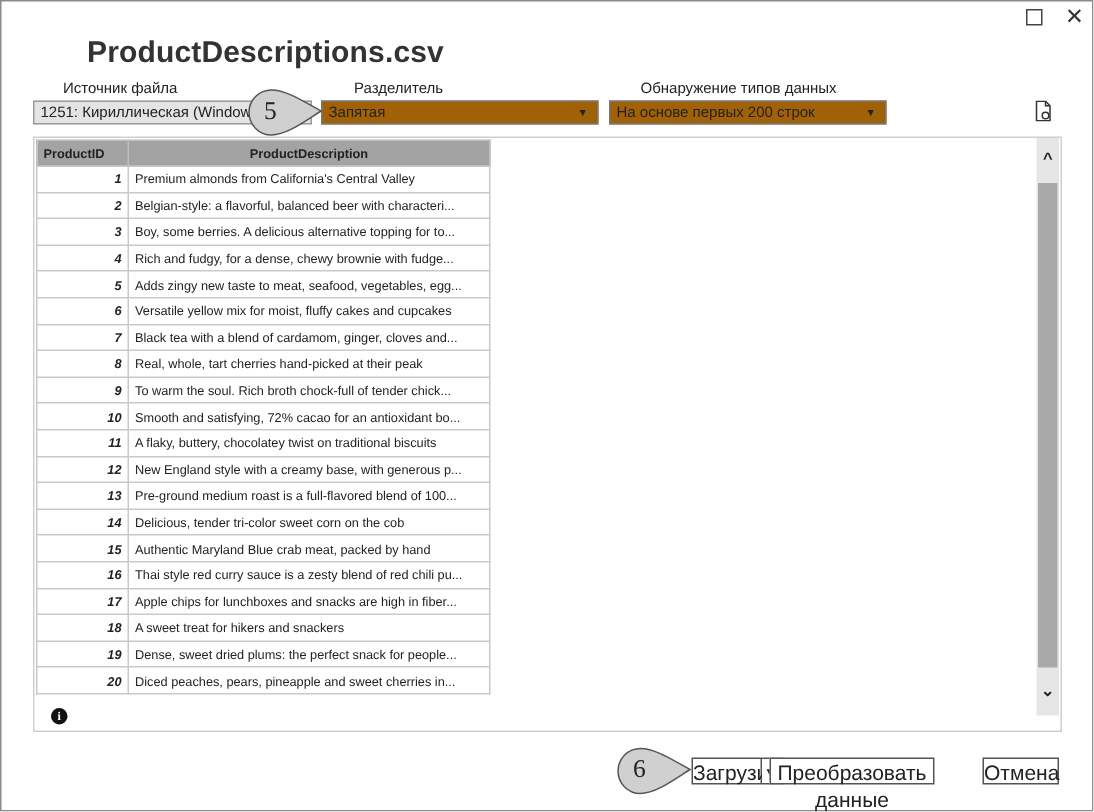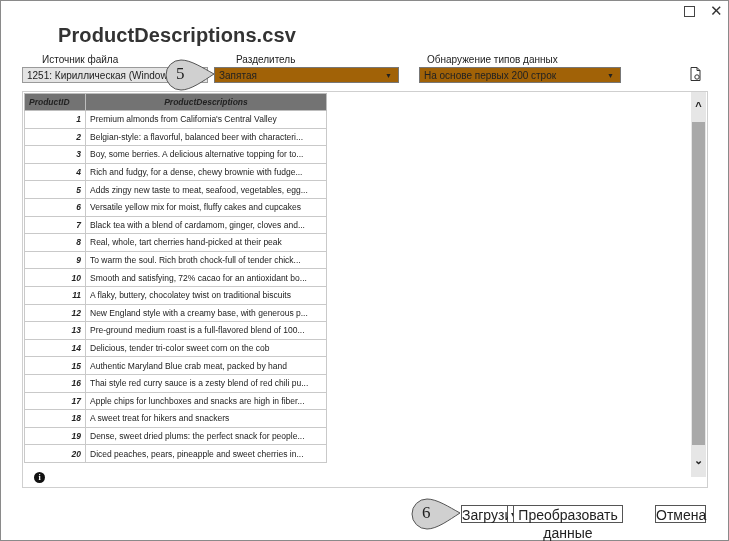--- a/index.html
+++ b/index.html
@@ -11,21 +11,21 @@
   .close { left:709px; top:1px; font-size:15px; }
   .title { position:absolute; left:21px; top:23px; font-size:20px; color:#333; font-weight:bold; letter-spacing:0.1px;margin-left:36px; }
   .lbl { position:absolute; top:53px; font-size:10px; color:#222;padding-left:20px; }
   .combo { position:absolute; top:66px; height:16px; border:1px solid #777; background:#a16207; font-size:10px;
            line-height:16px; padding-left:4px; box-sizing:border-box; }
   .combo.disabled { background:#e4e4e4; border-color:#9a9a9a; }
   .combo .arrow { position:absolute; right:6px; top:0; font-size:7px; color:#222; }
   .refresh { position:absolute; left:689px; top:66px; width:11px; height:14px; }
   .grid-wrap { position:absolute; left:21px; top:90px; width:684px; height:395px; border:1px solid #cfcfcf; background:#fff; }
   table.grid { position:absolute; left:1px; top:1px; border-collapse:collapse; font-size:8.5px; }
-  table.grid th { background:#737373; border:1px solid #bdbdbd; height:16px; font-weight:bold; padding:0 4px; text-align:left;font-style:italic; }
+  table.grid th { background:#a3a3a3; border:1px solid #bdbdbd; height:16px; font-weight:bold; padding:0 4px; text-align:left; }
   table.grid th.desc { text-align:center; }
   table.grid td { border:1px solid #c9c9c9; height:16.6px; padding:0 4px; white-space:nowrap; }
   table.grid td.id { text-align:right; font-style:italic; font-weight:bold; width:52px; }
   table.grid td.d { width:232px; overflow:hidden; }
   .scroll { position:absolute; left:668px; top:0px; width:15px; height:385px; background:#e6e6e6; }
   .scroll .up { position:absolute; left:0; top:8px; width:15px; height:18px; text-align:center; font-size:11px; font-weight:bold; }
   .scroll .thumb { position:absolute; left:1px; top:30px; width:13px; height:323px; background:#a9a9a9; }
   .scroll .down { position:absolute; left:0; top:362px; width:15px; height:18px; text-align:center; font-size:11px; font-weight:bold; }
   .info { position:absolute; left:11px; top:380px; font-size:9px; color:#222; display:flex; align-items:center; }
   .info-icon { width:11px; height:11px; border-radius:50%; background:#111; color:#fff; font-size:8px; font-weight:bold;
@@ -50,39 +50,39 @@
     <span>1251: Кириллическая (Windows)</span>
   </div>
 
   <div class="lbl" style="left:215px">Разделитель</div>
   <div class="combo" style="left:213px;width:185px">
     <span>Запятая</span>
     <span class="arrow">▼</span>
   </div>
 
   <div class="lbl" style="left:406px">Обнаружение типов данных</div>
-  <div class="combo" style="left:418px;width:202px">
+  <div class="combo" style="left:405px;width:185px">
     <span>На основе первых 200 строк</span>
     <span class="arrow">▼</span>
   </div>
 
   <div class="refresh">
     <svg width="11" height="14" viewBox="0 0 11 14">
       <path d="M1 0.5 H7 L10 3.5 V13.5 H1 Z" fill="none" stroke="#333" stroke-width="1"></path>
       <path d="M7 0.5 V3.5 H10" fill="none" stroke="#333" stroke-width="1"></path>
       <circle cx="7" cy="10" r="2.2" fill="#fff" stroke="#333" stroke-width="1"></circle>
     </svg>
   </div>
 
   <div class="grid-wrap">
     <table class="grid">
       <thead>
         <tr>
           <th>ProductID</th>
-          <th class="desc">ProductDescriptions</th>
+          <th class="desc">ProductDescription</th>
         </tr>
       </thead>
       <tbody id="rows">
           <tr>
             <td class="id">1</td>
             <td class="d">Premium almonds from California's Central Valley</td>
           </tr>
           <tr>
             <td class="id">2</td>
             <td class="d">Belgian-style: a flavorful, balanced beer with characteri...</td>

